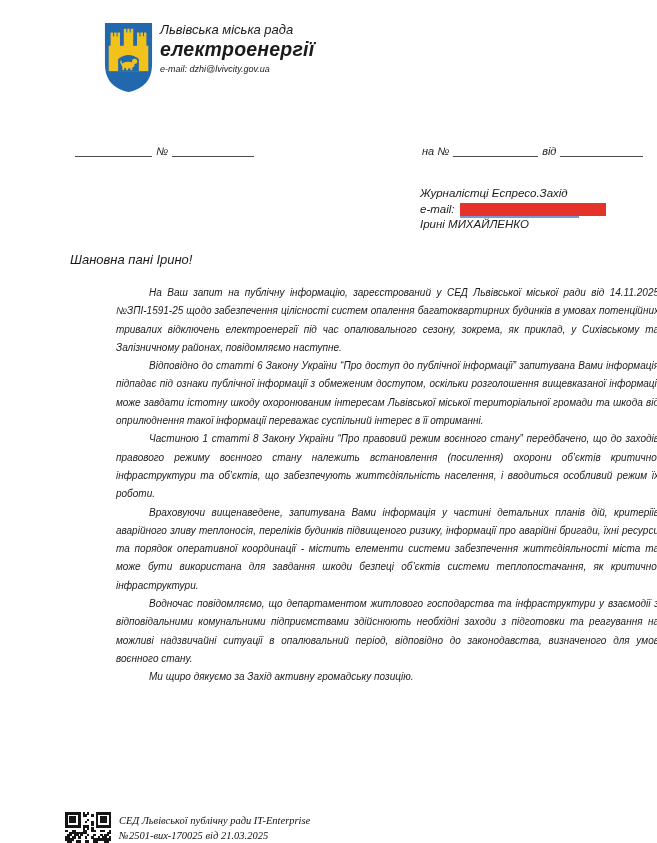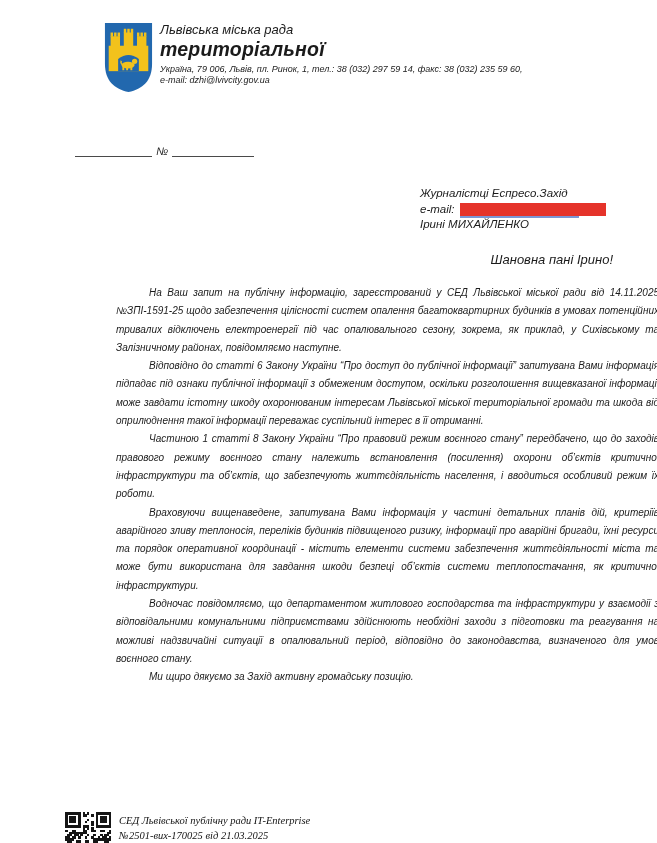--- a/index.html
+++ b/index.html
@@ -25,21 +25,21 @@
   .ref-right{position:absolute;left:418px;top:0;}
   .b1{width:77px;} .b2{width:82px;} .b3{width:85px;} .b4{width:83px;}
   .ref-row .lbl{padding:0 4px;}
   
   .recipient{position:absolute;left:420px;top:186px;font-size:11.5px;line-height:15.5px;}
   .redaction{position:relative;display:inline-block;width:146px;height:13px;
     background:var(--redaction-red);vertical-align:middle;margin-left:2px;}
   .redaction::after{content:"";position:absolute;left:0;bottom:-2px;width:82%;
     height:1.5px;background:var(--link-blue);}
   
-  .salutation{position:absolute;left:70px;top:252px;width:543px;text-align:right;
+  .salutation{position:absolute;left:70px;top:252px;width:543px;text-align:left;
     font-size:13px;}
   .letter-body{position:absolute;left:70px;top:284px;width:543px;
     font-size:10px;line-height:18.3px;text-align:justify;margin-left:46px;}
   .letter-body p{text-indent:33px;margin:0;}
   .letter-body p.cut{text-align-last:justify;}
   
   .footer{position:absolute;left:65px;top:812px;display:flex;}
   .qr{position:relative;width:46px;height:46px;overflow:hidden;}
   .qr div{position:absolute;background:#161616;}
   .footer-text{margin-left:8px;font-family:"Liberation Serif",serif;
@@ -76,30 +76,30 @@
         <rect x="23.5" y="46" width="2" height="5"></rect>
         <rect x="28" y="46" width="2" height="5"></rect>
         <path d="M18.8,45.5 Q16.5,43 17.5,40.5 L19,41.5 Q18.3,43.5 19.8,44.8 Z"></path>
       </g>
     </svg>
   </div>
 
   <div class="head-text">
     <div class="org-small">Львівська міська рада</div>
     <div class="org-title">
-      <div>територіальної</div>
+      <div>електроенергії</div>
     </div>
     <div class="org-address">
-      <div>Україна, 79 006, Львів, пл. Ринок, 1, тел.: 38 (032) 297 59 14, факс: 38 (032) 235 59 60,</div>
       <div>e-mail: dzhi@lvivcity.gov.ua</div>
     </div>
   </div>
 
   <div class="ref-row">
     <span class="ref-left"><span class="blank b1"></span><span class="lbl">№</span><span class="blank b2"></span></span>
+    <span class="ref-right"><span class="lbl">на №</span><span class="blank b3"></span><span class="lbl">від</span><span class="blank b4"></span></span>
   </div>
 
   <div class="recipient">
     <div>Журналістці Еспресо.Захід</div>
     <div>
       <span>e-mail:</span>
       <span class="redaction"></span>
     </div>
     <div>Ірині МИХАЙЛЕНКО</div>
   </div>

